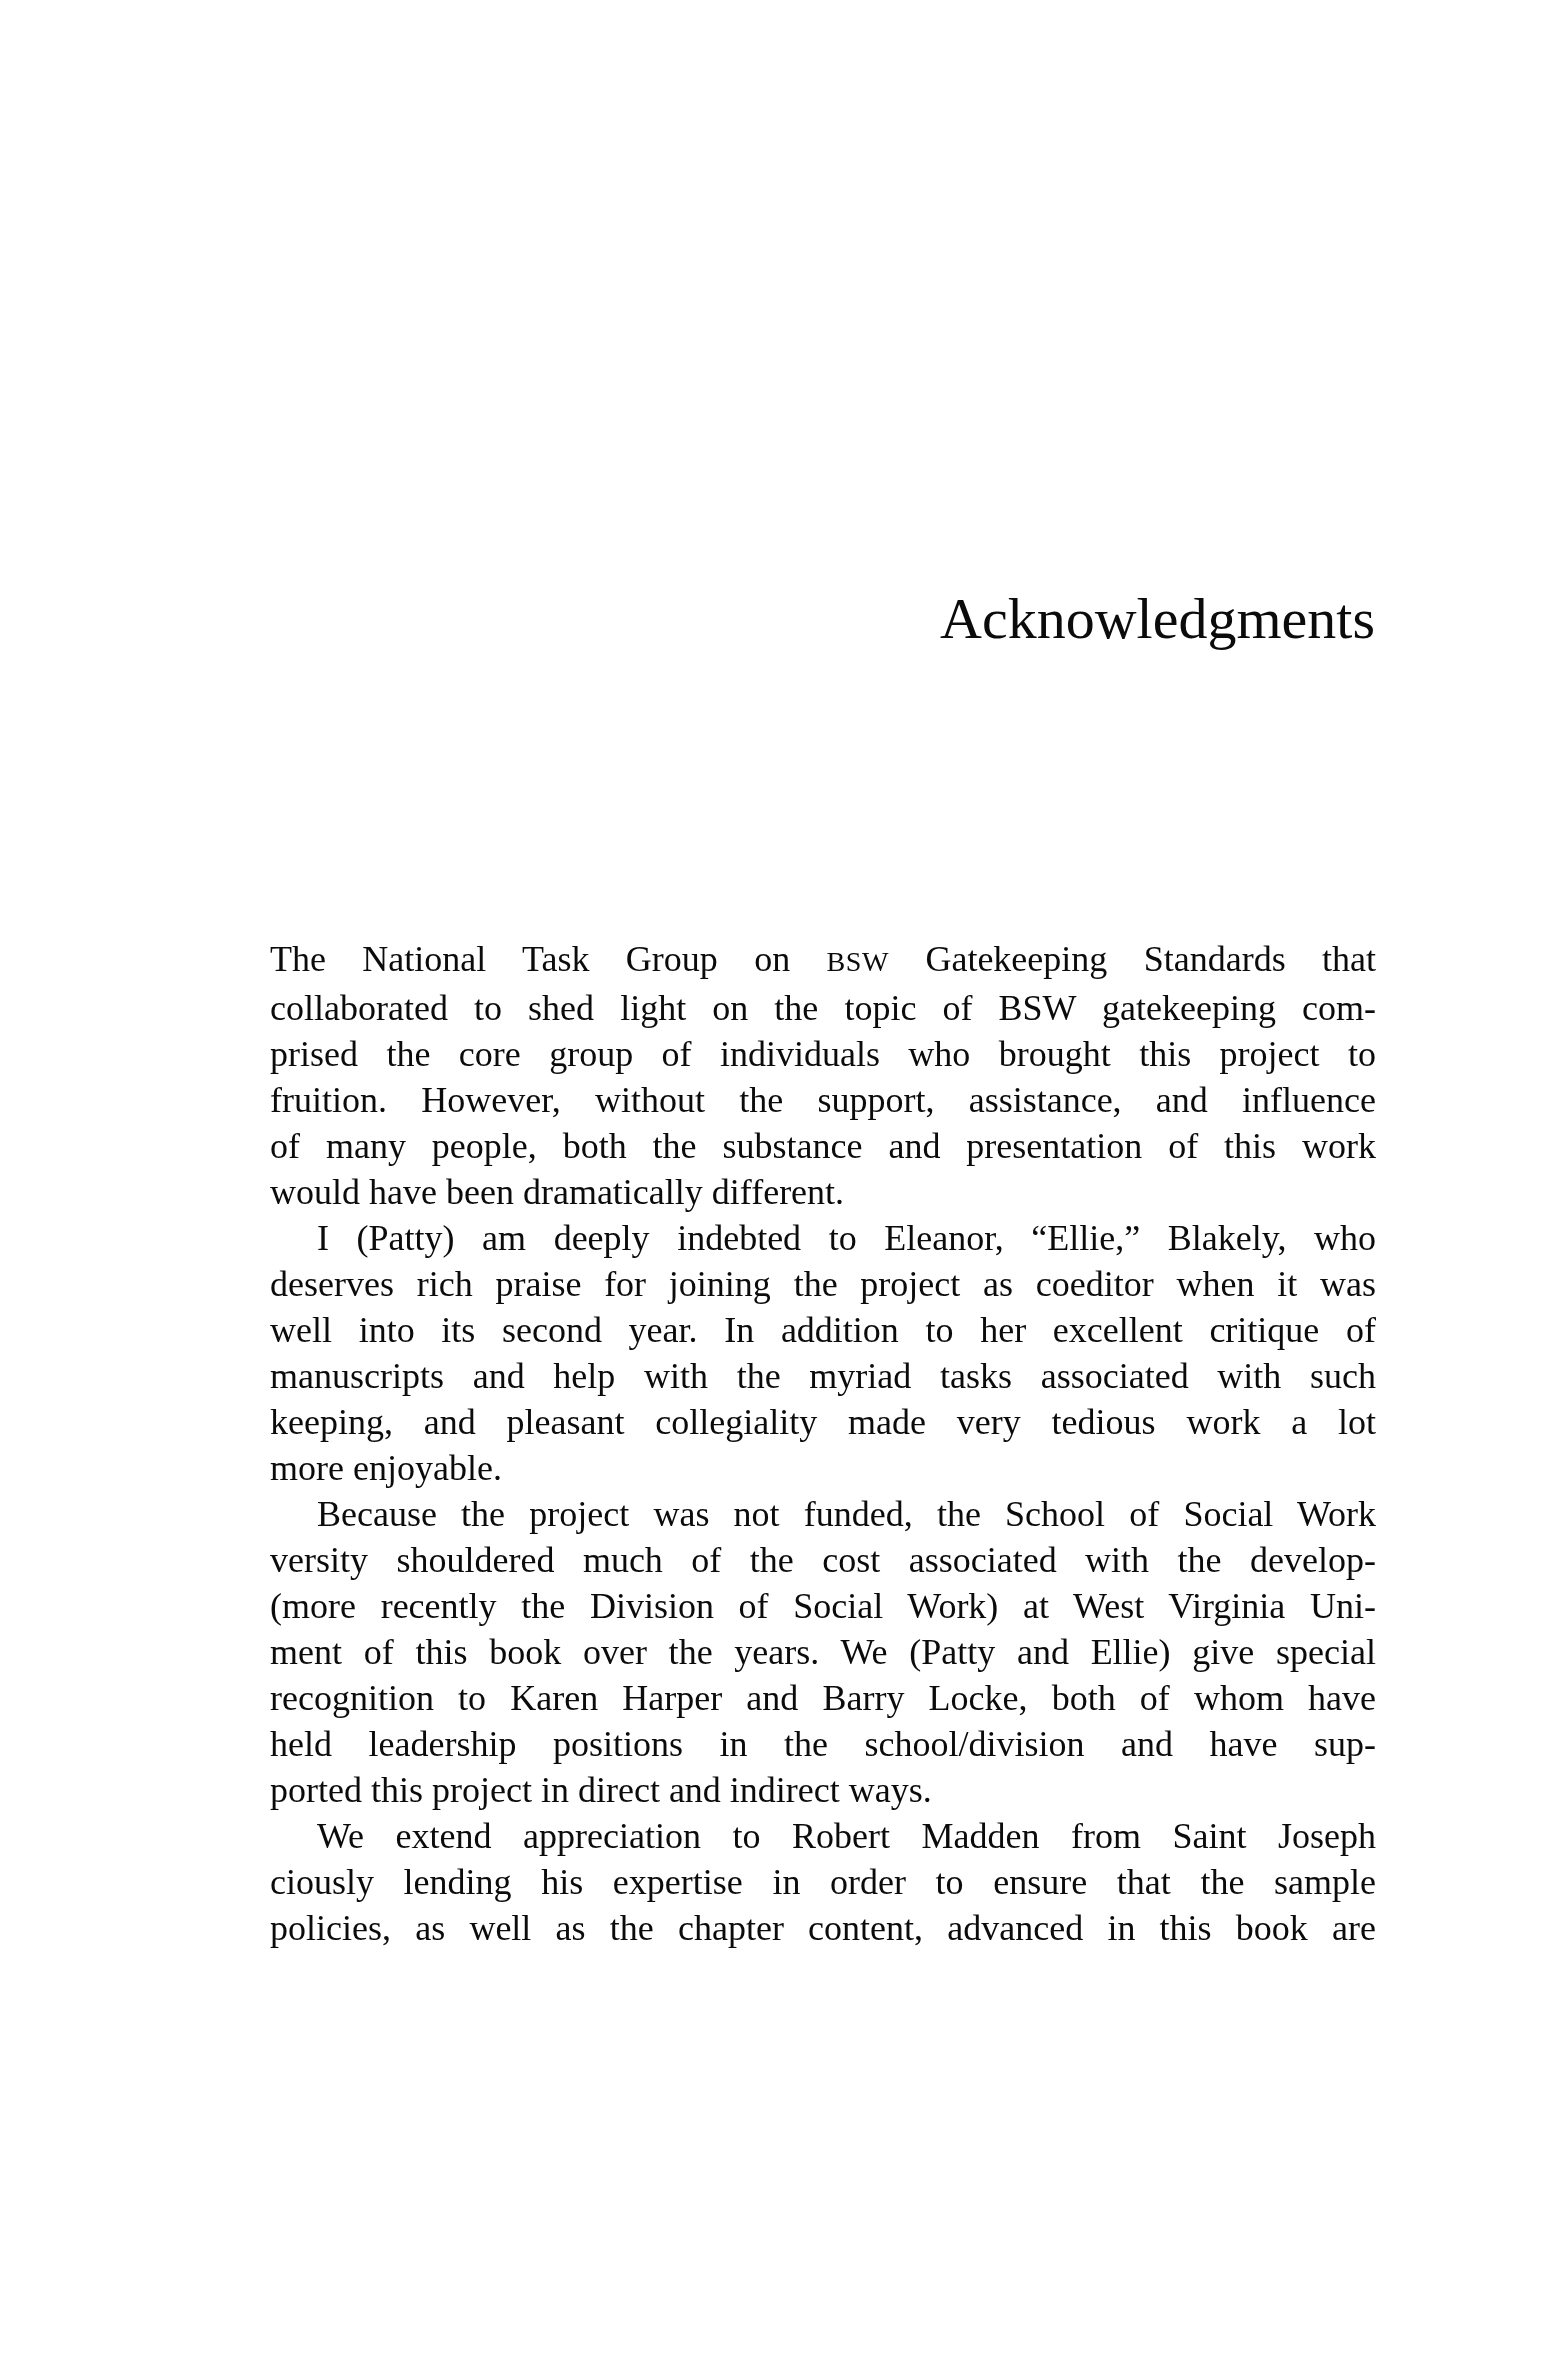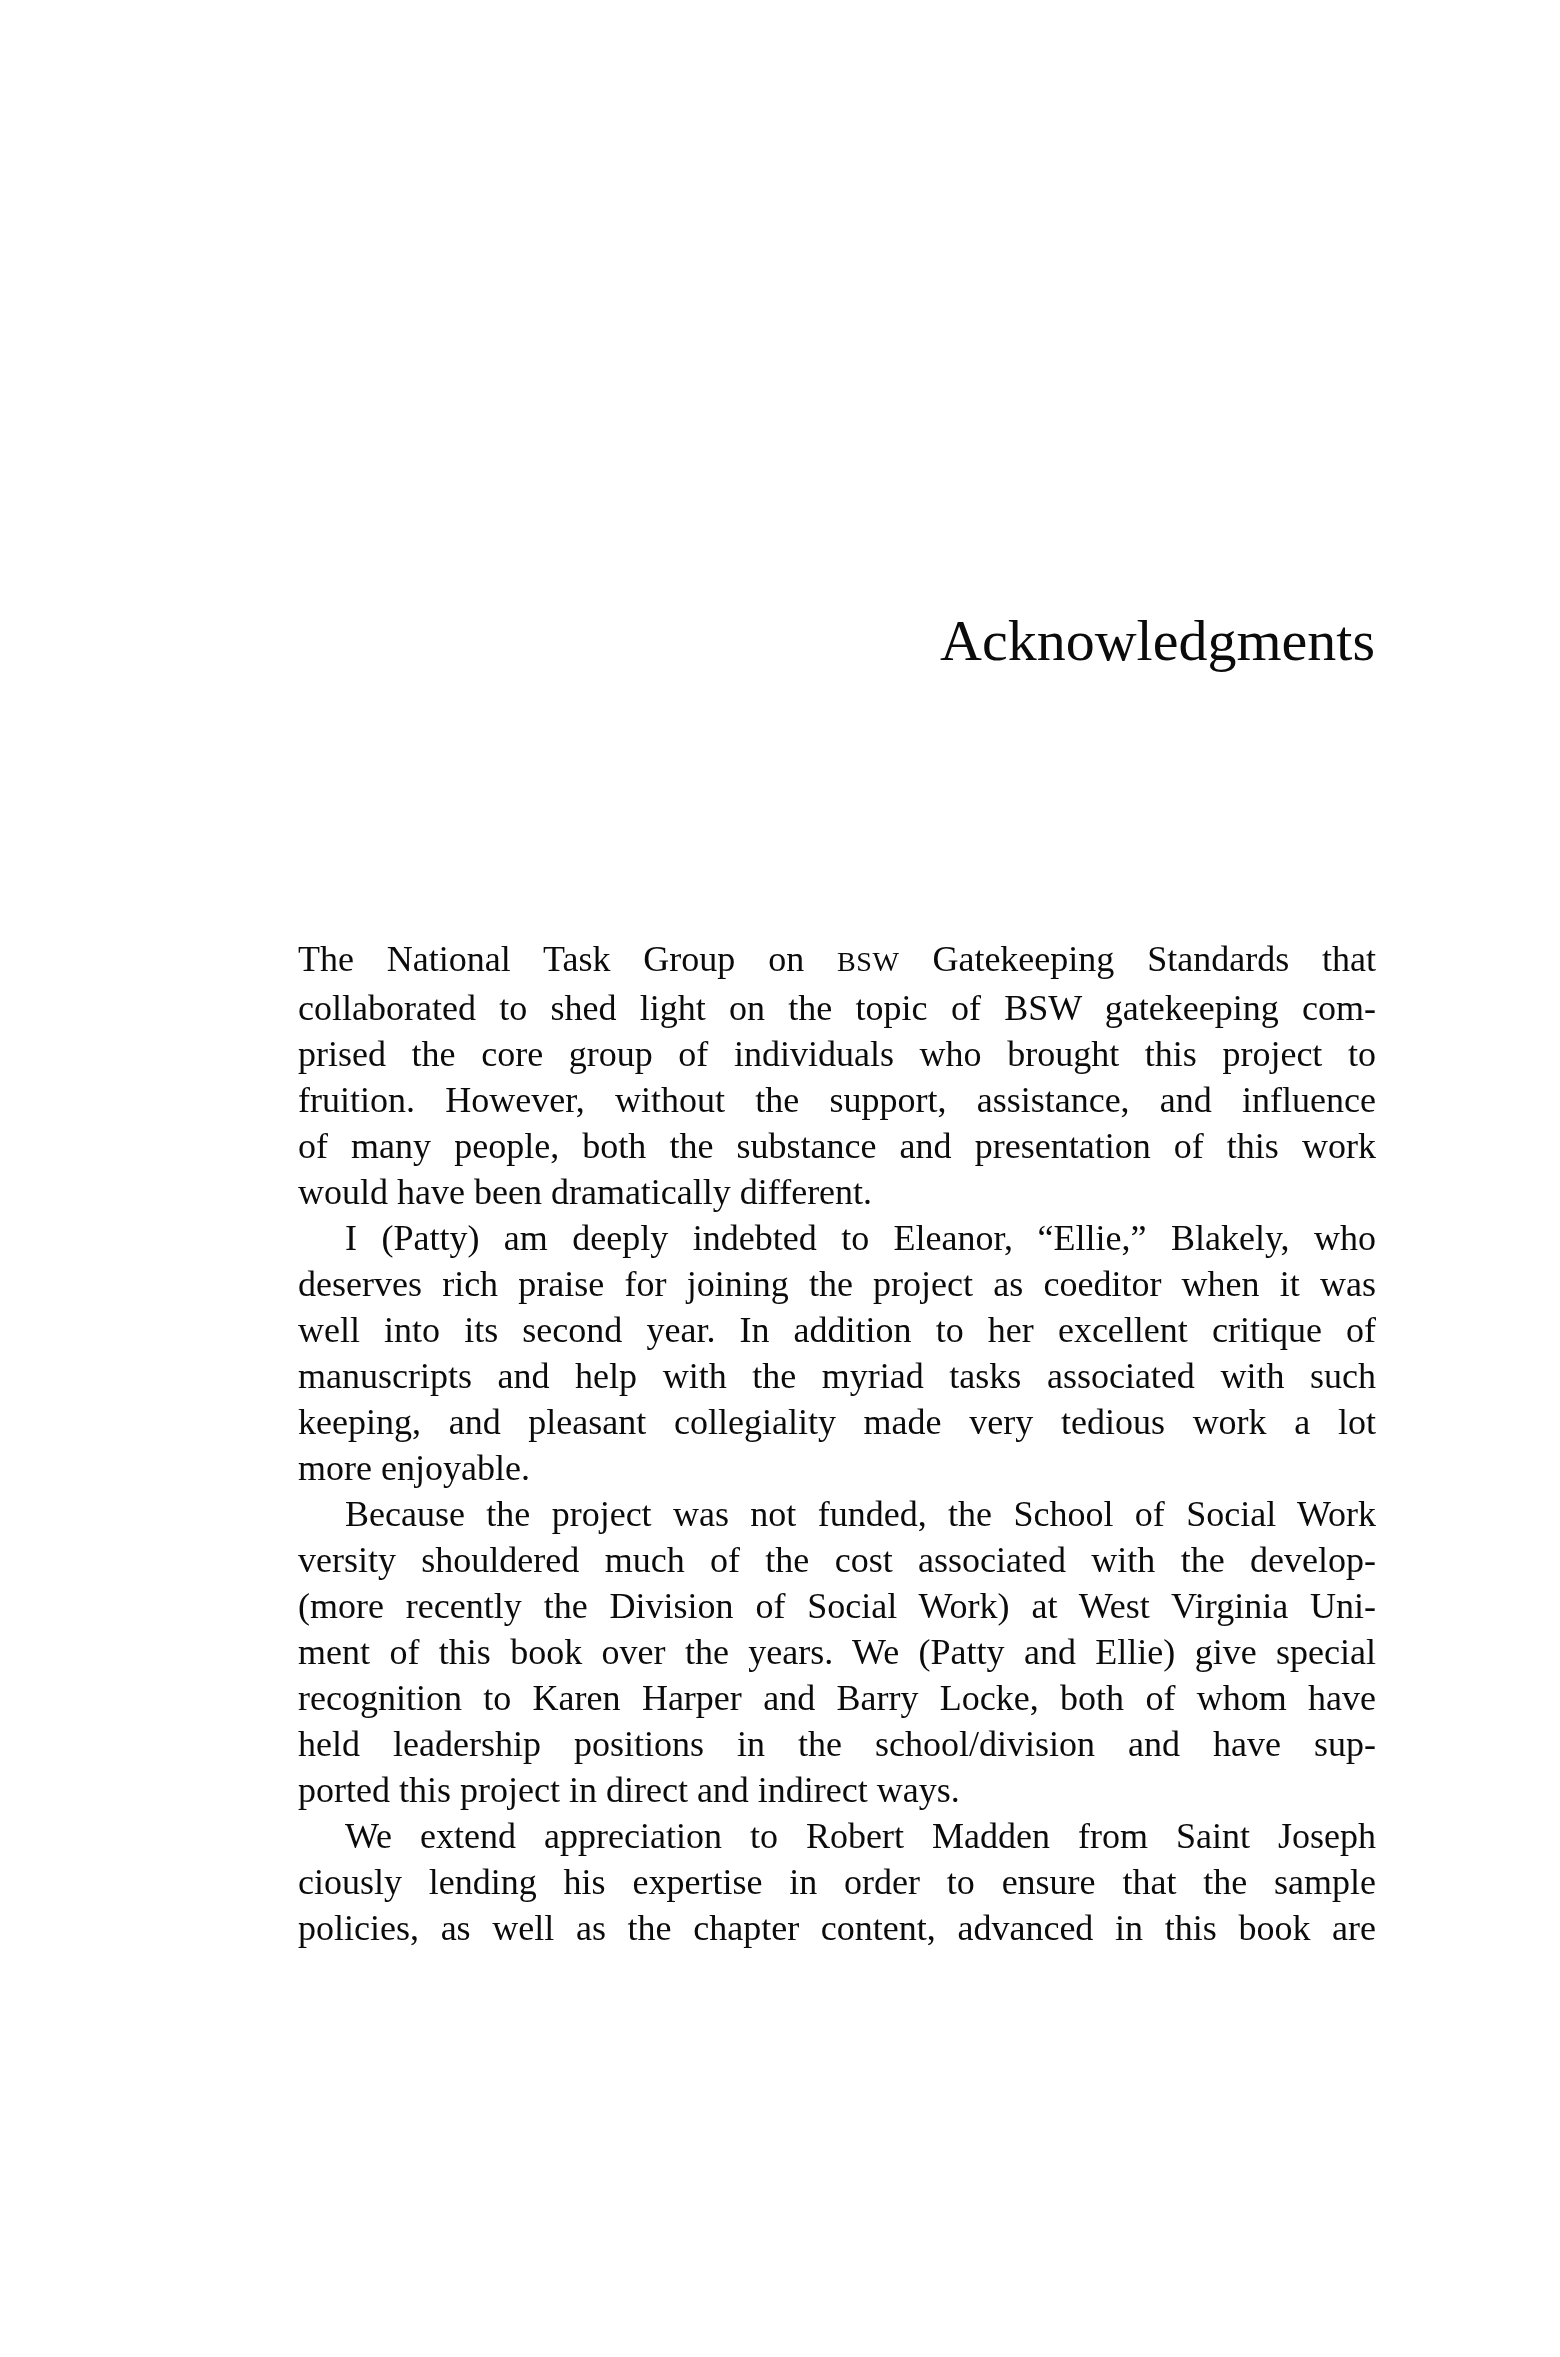--- a/index.html
+++ b/index.html
@@ -11,21 +11,21 @@
     position: relative;
     width: 1561px;
     height: 2357px;
     background: #ffffff;
     color: #0b0b0b;
     font-family: "Liberation Serif", serif;
     overflow: hidden;
   }
   .chapter-title {
     position: absolute;
-    top: 612px;
+    top: 590px;
     right: 186px;
     margin: 0;
     font-size: 58px;
     font-weight: 400;
     line-height: 1;
     white-space: nowrap;
   }
   .body-text {
     position: absolute;
     left: 270px;
@@ -34,21 +34,20 @@
     font-size: 36px;
     line-height: 46px;
   }
   .paragraph {
     margin: 0;
     padding: 0;
   }
   .line {
     text-align: justify;
     text-align-last: justify;
-    margin-left: 28px;
   }
   .line.final {
     text-align-last: left;
   }
   .line.indent {
     text-indent: 47px;
   }
   .sc {
     font-size: 0.78em;
     letter-spacing: 0.02em;

